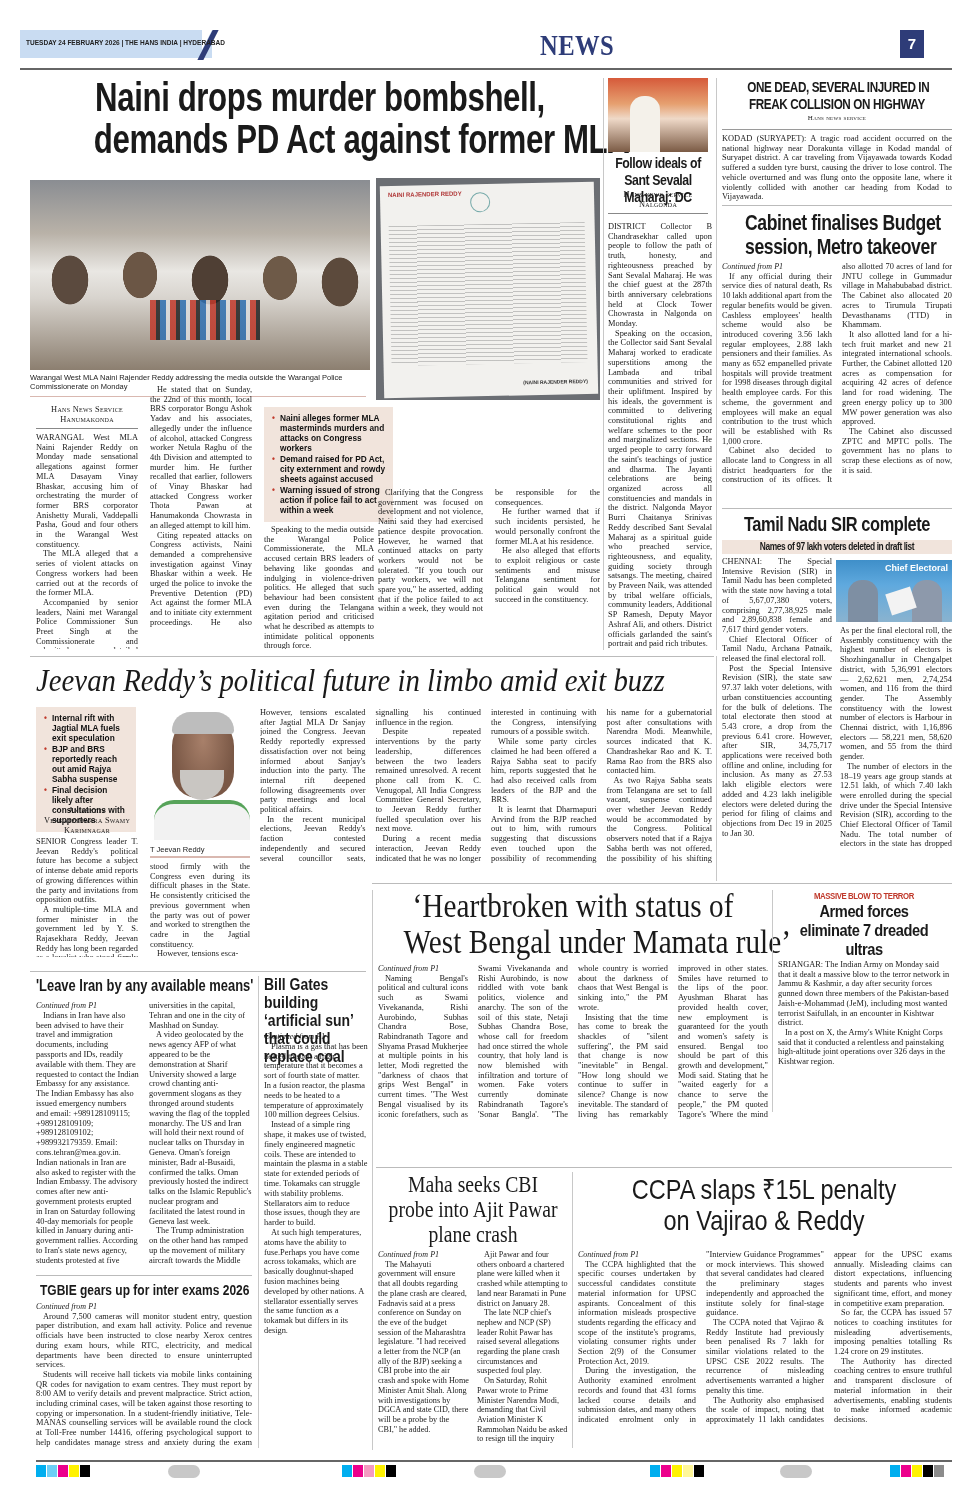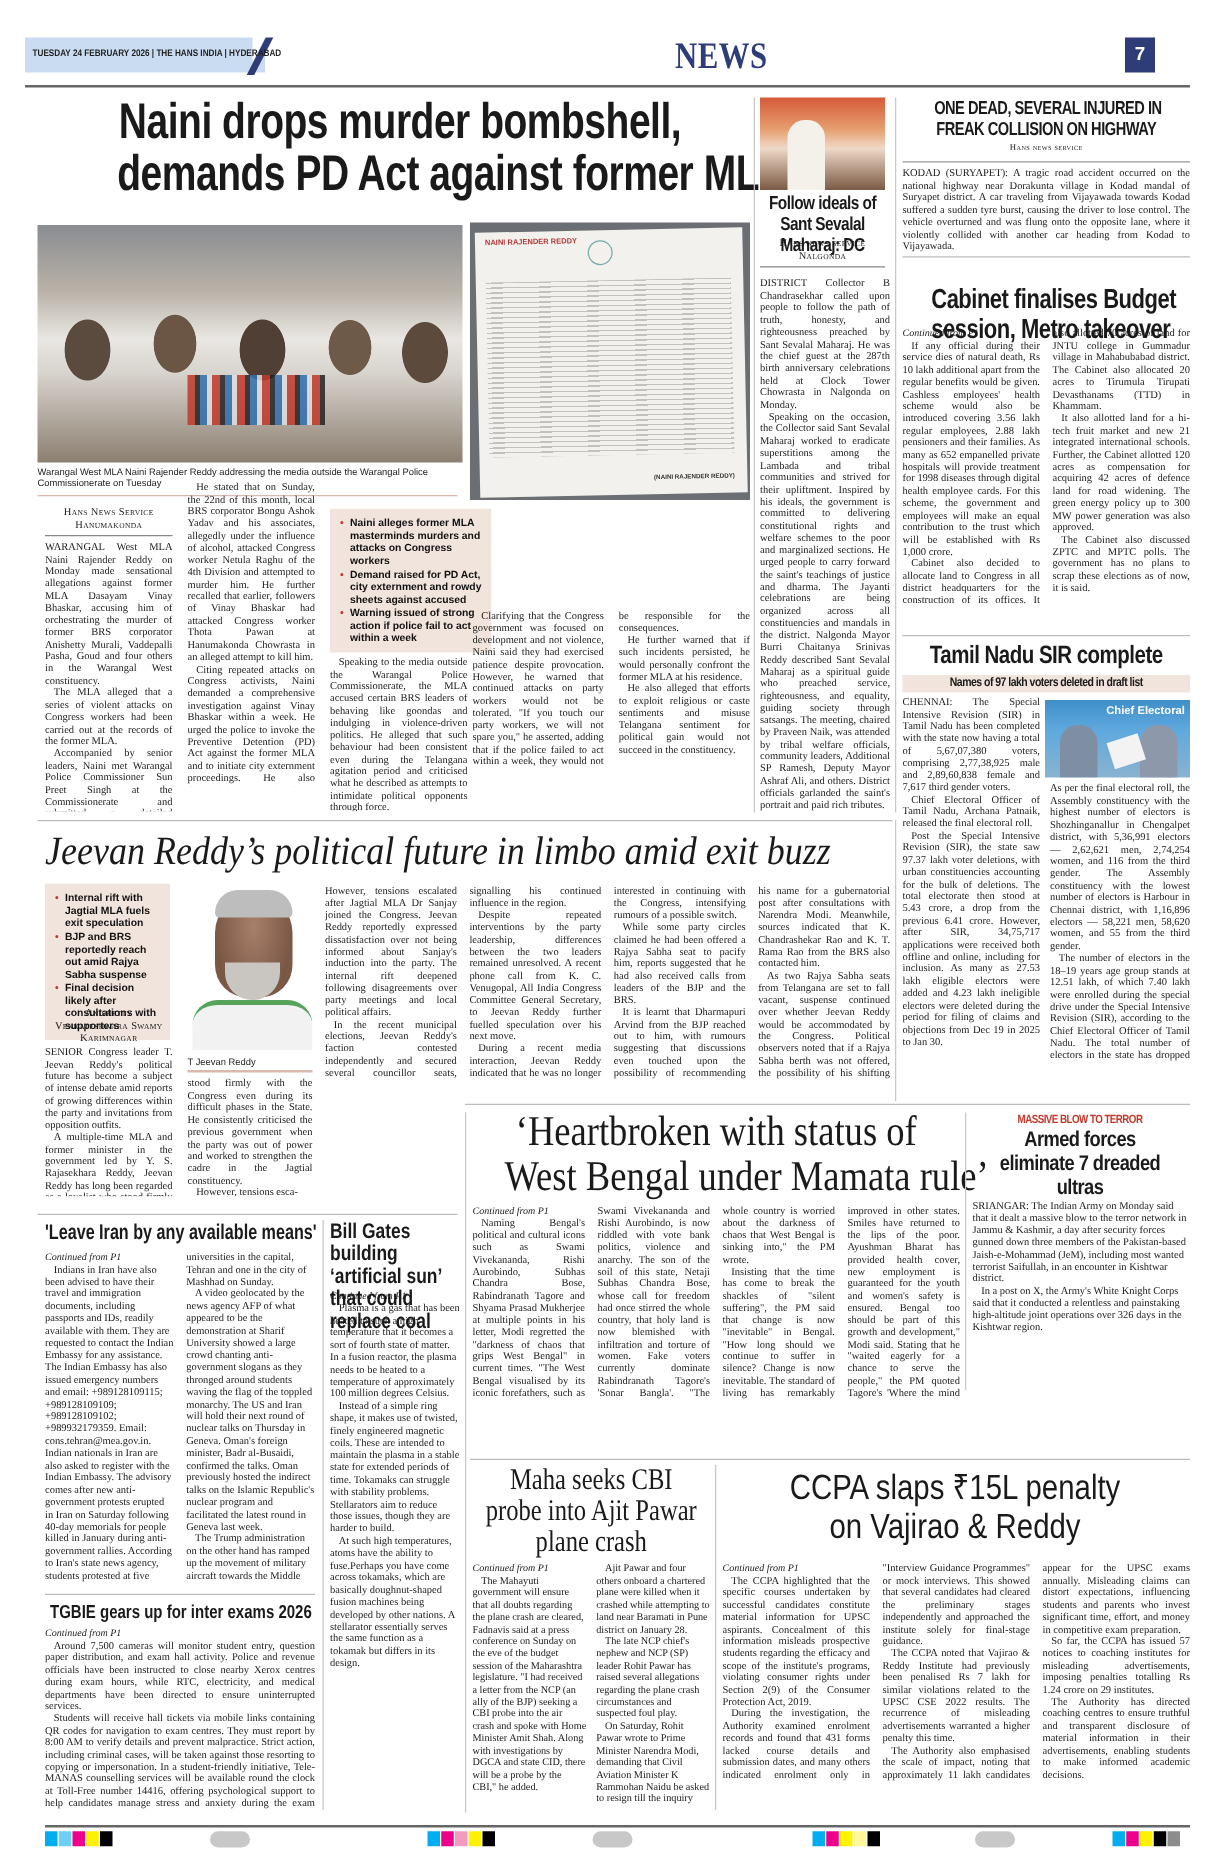--- a/index.html
+++ b/index.html
@@ -41,21 +41,21 @@
 
 <div class="abs" style="left:30px;top:76px;width:580px;text-align:center;">
   <div class="cond" style="font-size:40px;line-height:42px;transform:scaleX(0.78);transform-origin:center top;white-space:nowrap;">Naini drops murder bombshell,</div>
   <div class="cond" style="font-size:40px;line-height:42px;transform:scaleX(0.78);transform-origin:center top;white-space:nowrap;">demands PD Act against former MLA</div>
 </div>
 
 <div class="photo" style="left:30px;top:180px;width:340px;height:190px;background:linear-gradient(180deg,#8a8d92 0%,#b9b2a8 28%,#e9e7e3 48%,#d8d4ce 62%,#8c7f70 100%);">
   <div class="abs" style="left:0;top:40px;width:340px;height:150px;background:radial-gradient(ellipse 30px 40px at 40px 60px,#5b4a3e 60%,transparent 62%),radial-gradient(ellipse 28px 38px at 110px 55px,#6b5645 60%,transparent 62%),radial-gradient(ellipse 30px 40px at 180px 60px,#4f3f34 60%,transparent 62%),radial-gradient(ellipse 28px 36px at 250px 58px,#6e5a48 60%,transparent 62%),radial-gradient(ellipse 30px 40px at 310px 62px,#5c4a3c 60%,transparent 62%);"></div>
   <div class="abs" style="left:120px;top:120px;width:110px;height:40px;background:repeating-linear-gradient(90deg,#c0392b 0 6px,#222 6px 10px,#2f6fb0 10px 16px,#ddd 16px 20px);opacity:0.85;"></div>
 </div>
-<div class="caption" style="position:absolute;left:30px;top:373px;width:340px;">Warangal West MLA Naini Rajender Reddy addressing the media outside the Warangal Police Commissionerate on Tuesday</div>
+<div class="caption" style="position:absolute;left:30px;top:373px;width:340px;">Warangal West MLA Naini Rajender Reddy addressing the media outside the Warangal Police Commissionerate on Monday</div>
 <div class="rule-h" style="left:30px;top:396px;width:336px;background:#d9b8b0;"></div>
 
 <div class="photo" style="left:376px;top:178px;width:224px;height:222px;background:#6b6e73;">
   <div class="abs" style="left:6px;top:6px;width:214px;height:212px;background:#f2f1ee;transform:rotate(-1.2deg);padding:6px 8px;">
     <div style="font-family:'Liberation Sans',sans-serif;font-weight:bold;font-size:6px;color:#b13a3a;">NAINI RAJENDER REDDY</div>
     <div style="position:absolute;left:90px;top:8px;width:20px;height:20px;border-radius:50%;border:1px solid #7aa;"></div>
     <div style="position:absolute;left:8px;top:40px;width:196px;height:140px;background:repeating-linear-gradient(180deg,#9a9a9a 0 1px,transparent 1px 4px);opacity:0.55;"></div>
     <div style="position:absolute;right:10px;bottom:10px;font-family:'Liberation Sans',sans-serif;font-size:5px;font-weight:bold;color:#333;">(NAINI RAJENDER REDDY)</div>
   </div>
 </div>
@@ -111,21 +111,21 @@
   <div class="cond" style="font-size:15px;line-height:17px;transform:scaleX(0.78);transform-origin:center top;white-space:nowrap;">ONE DEAD, SEVERAL INJURED IN</div>
   <div class="cond" style="font-size:15px;line-height:17px;transform:scaleX(0.78);transform-origin:center top;white-space:nowrap;">FREAK COLLISION ON HIGHWAY</div>
   <div class="smallcaps" style="font-size:7px;margin-top:1px;">Hans news service</div>
 </div>
 <div class="rule-h" style="left:722px;top:129px;width:230px;"></div>
 <div class="abs body-text" style="left:722px;top:134px;width:230px;">
   <p class="noindent">KODAD (SURYAPET): A tragic road accident occurred on the national highway near Dorakunta village in Kodad mandal of Suryapet district. A car traveling from Vijayawada towards Kodad suffered a sudden tyre burst, causing the driver to lose control. The vehicle overturned and was flung onto the opposite lane, where it violently collided with another car heading from Kodad to Vijayawada.</p>
 </div>
 <div class="rule-h" style="left:722px;top:205px;width:230px;background:#bbb;"></div>
 
-<div class="abs center" style="left:722px;top:227px;width:230px;">
+<div class="abs center" style="left:722px;top:211px;width:230px;">
   <div class="cond" style="font-size:22px;line-height:24px;transform:scaleX(0.8);transform-origin:center top;white-space:nowrap;">Cabinet finalises Budget</div>
   <div class="cond" style="font-size:22px;line-height:24px;transform:scaleX(0.8);transform-origin:center top;white-space:nowrap;">session, Metro takeover</div>
 </div>
 <div class="abs body-text cols2" style="left:722px;top:262px;width:230px;height:234px;overflow:hidden;">
   <div class="cont">Continued from P1</div>
   <p>If any official during their service dies of natural death, Rs 10 lakh additional apart from the regular benefits would be given. Cashless employees' health scheme would also be introduced covering 3.56 lakh regular employees, 2.88 lakh pensioners and their families. As many as 652 empanelled private hospitals will provide treatment for 1998 diseases through digital health employee cards. For this scheme, the government and employees will make an equal contribution to the trust which will be established with Rs 1,000 crore.</p>
   <p>Cabinet also decided to allocate land to Congress in all district headquarters for the construction of its offices. It also allotted 70 acres of land for JNTU college in Gummadur village in Mahabubabad district. The Cabinet also allocated 20 acres to Tirumula Tirupati Devasthanams (TTD) in Khammam.</p>
   <p>It also allotted land for a hi-tech fruit market and new 21 integrated international schools. Further, the Cabinet allotted 120 acres as compensation for acquiring 42 acres of defence land for road widening. The green energy policy up to 300 MW power generation was also approved.</p>
   <p>The Cabinet also discussed ZPTC and MPTC polls. The government has no plans to scrap these elections as of now, it is said.</p>
 </div>

